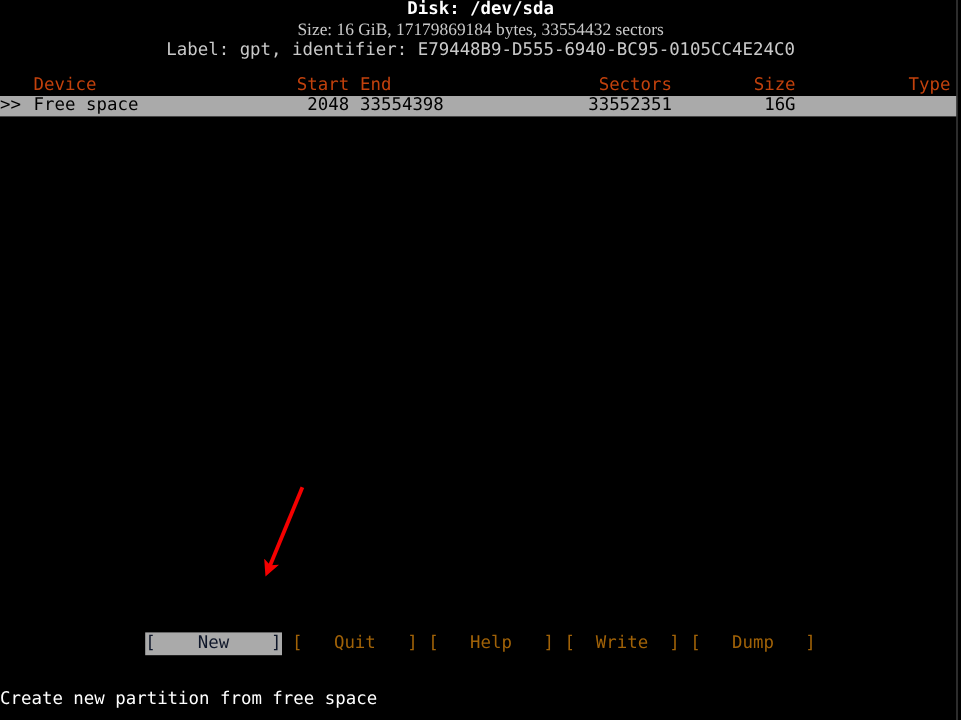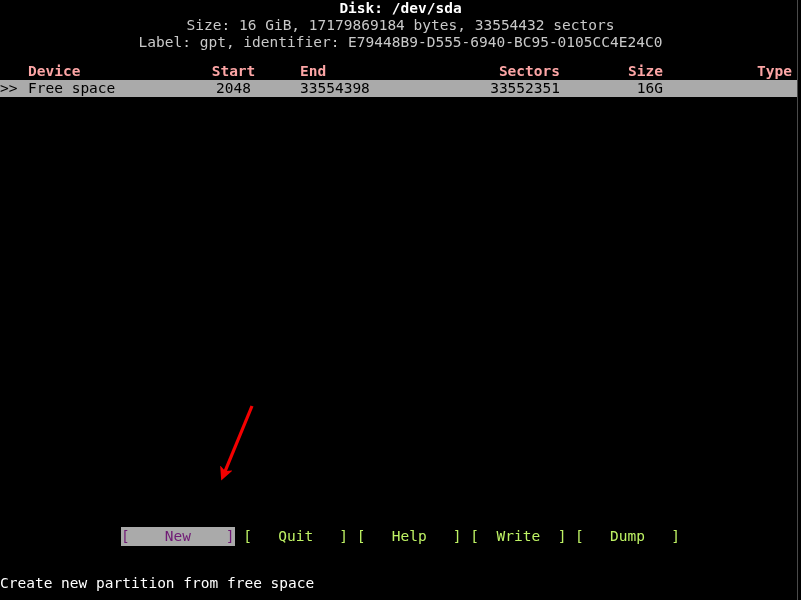--- a/index.html
+++ b/index.html
@@ -36,73 +36,73 @@
     width: 801px;
     text-align: center;
     white-space: pre;
     color: #c9c9c9;
   }
   .hdr.title {
     top: 0px;
     font-weight: bold;
     color: #ffffff;
   }
-  .hdr.size  { top: 17px; }
+  .hdr.size  { top: 17px; font-family: Liberation Serif, serif; }
   .hdr.label { top: 34px; }
 
   
   .table {
     position: absolute;
     left: 0;
     top: 63px;
     width: 801px;
   }
   .trow {
     position: relative;
     height: 17px;
     width: 797px;
     white-space: pre;
   }
   .trow.head {
-    color: #fca5a5;
-    font-weight: bold;
+    color: #c2410c;
+    font-weight: normal;
     background: transparent;
   }
   .trow.selected {
     background: #aaaaaa;
     color: #000000;
   }
   .cell {
     position: absolute;
     top: 0;
     white-space: pre;
     line-height: 17px;
   }
   
   .c-marker { left: 0px;   width: 26px;  text-align: left;  }
   .c-device { left: 28px;  width: 180px; text-align: left;  }
-  .c-start  { left: 192px; width: 83px;  text-align: center; }
+  .c-start  { left: 208px; width: 83px;  text-align: right; }
   .c-end    { left: 300px; width: 128px; text-align: left; }
   .c-sect   { left: 437px; width: 123px; text-align: right; }
   .c-size   { left: 575px; width: 88px;  text-align: right; }
   .c-type   { left: 672px; width: 120px; text-align: right;  }
 
   
   .buttons {
     position: absolute;
     left: 0;
     top: 527px;
     width: 801px;
     text-align: center;
     white-space: nowrap;
   }
   .btn {
     display: inline-block;
     white-space: pre;
-    color: #bef264;
+    color: #a16207;
     background: transparent;
     line-height: 19px;
     padding: 0;
     margin: 0;
   }
   .btn.active {
     background: #aaaaaa;
     color: #000000;
   }
 
@@ -164,21 +164,21 @@
       <span class="cell c-start">2048</span>
       <span class="cell c-end">33554398</span>
       <span class="cell c-sect">33552351</span>
       <span class="cell c-size">16G</span>
       <span class="cell c-type"></span>
     </div>
 
   </div>
 
   <div class="buttons">
-    <span class="btn active" style="background: rgb(170, 170, 170); color: #701a75;">[    New    ]</span><span class="btn-gap">  </span><span class="btn">[   Quit   ]</span><span class="btn-gap">  </span><span class="btn">[   Help   ]</span><span class="btn-gap">  </span><span class="btn">[  Write  ]</span><span class="btn-gap">  </span><span class="btn">[   Dump   ]</span>
+    <span class="btn active" style="background: rgb(170, 170, 170); color: #0f172a;">[    New    ]</span><span class="btn-gap">  </span><span class="btn">[   Quit   ]</span><span class="btn-gap">  </span><span class="btn">[   Help   ]</span><span class="btn-gap">  </span><span class="btn">[  Write  ]</span><span class="btn-gap">  </span><span class="btn">[   Dump   ]</span>
   </div>
 
   <div class="hint">Create new partition from free space</div>
 
   <div class="edge"></div>
 
   <svg id="annotation" viewBox="0 0 801 600" width="801" height="600">
     <defs>
       <marker id="arrowhead" markerWidth="4.2" markerHeight="4.2" refX="2.2" refY="2.1" orient="auto" markerUnits="strokeWidth">
         <path d="M0,0 L4.2,2.1 L0,4.2 L1.0,2.1 Z" fill="#f50000"></path>

